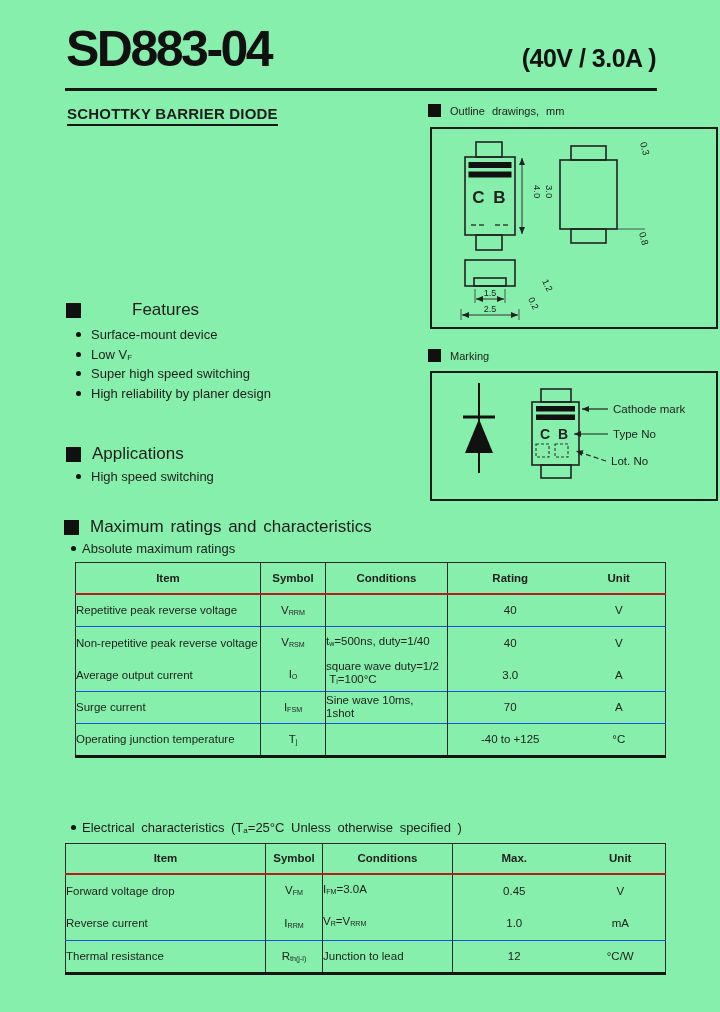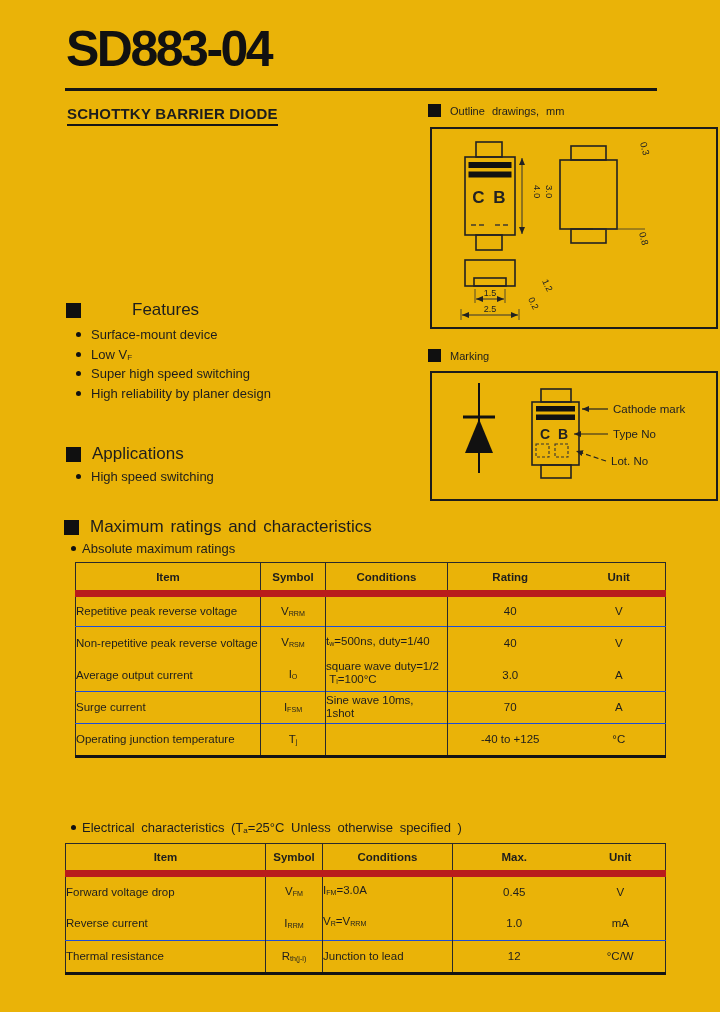--- a/index.html
+++ b/index.html
@@ -1,16 +1,16 @@
 <!DOCTYPE html>
 <html><head>
 <meta charset="utf-8">
 <style>
   html,body{margin:0;padding:0;}
-  .page{position:relative;width:720px;height:1012px;background:#eab308;
+  .page{position:relative;width:720px;height:1012px;background:#86efac;
         font-family:"Liberation Sans",sans-serif;color:#1d1d1d;overflow:hidden;}
   .abs{position:absolute;}
 
   .part-number{left:66px;top:24px;font-size:50px;font-weight:bold;letter-spacing:-2.5px;line-height:1;color:#111;}
   .rating-summary{right:64px;top:44px;font-size:25px;font-weight:bold;letter-spacing:-0.5px;color:#111;}
   .title-rule{left:65px;top:88px;width:592px;height:3px;background:#161616;}
   .category{left:67px;top:105px;font-size:15px;font-weight:bold;letter-spacing:0.2px;
             border-bottom:2px solid #161616;padding-bottom:2px;}
 
   .sec-head{display:flex;align-items:center;}
@@ -29,41 +29,42 @@
   .bitem{display:flex;align-items:center;font-size:13px;}
   .bitem .dot{margin:0 10px 0 2px;}
   .features-list .bitem{height:19.5px;}
   .sub-bullet{display:flex;align-items:center;font-size:13px;}
   .sub-bullet .dot{margin-right:6px;}
   .elec-caption{word-spacing:3px;}
 
   table.spec{border-collapse:collapse;table-layout:fixed;
              border:1.5px solid #2a2a2a;border-bottom:3px solid #141414;}
   .spec th,.spec td{padding:0;font-size:11.5px;vertical-align:middle;font-weight:normal;}
-  .spec thead tr{border-bottom:7px solid #b91c1c;}
+  .spec thead tr{border-bottom:2px solid #b91c1c;}
   .spec thead th{font-weight:bold;text-align:center;}
   .spec tbody tr{border-bottom:1px solid #1d4ed8;}
   .spec tbody tr.no-div,.spec tbody tr:last-child{border-bottom:none;}
   .t1 thead tr{height:31px;} .t1 tbody tr{height:32.5px;}
   .t2 thead tr{height:30px;} .t2 tbody tr{height:33.3px;}
   .v{border-right:1.2px solid #2a2a2a;}
   .c-item{text-align:left;padding-left:10px;}
   .c-sym{text-align:center;}
   .c-cond{text-align:left;padding-left:8px;font-size:11px;line-height:13px;}
   .c-val,.c-unit{text-align:center;}
   sub{font-size:0.62em;vertical-align:-0.12em;}
 
   svg text{font-family:"Liberation Sans",sans-serif;fill:#222;}
 </style>
 </head>
 <body>
 
 <div class="page">
 
   <div class="abs part-number">SD883-04</div>
+  <div class="abs rating-summary">(40V / 3.0A )</div>
   <div class="abs title-rule"></div>
   <div class="abs category">SCHOTTKY BARRIER DIODE</div>
 
   <div class="abs sec-head" style="left:428px;top:104px;">
     <span class="sq sq-sm"></span>
     <span class="head-sm">Outline drawings, mm</span>
   </div>
   <div class="abs box outline-box">
     <svg width="280" height="194" viewBox="0 0 280 194">
       <defs>

